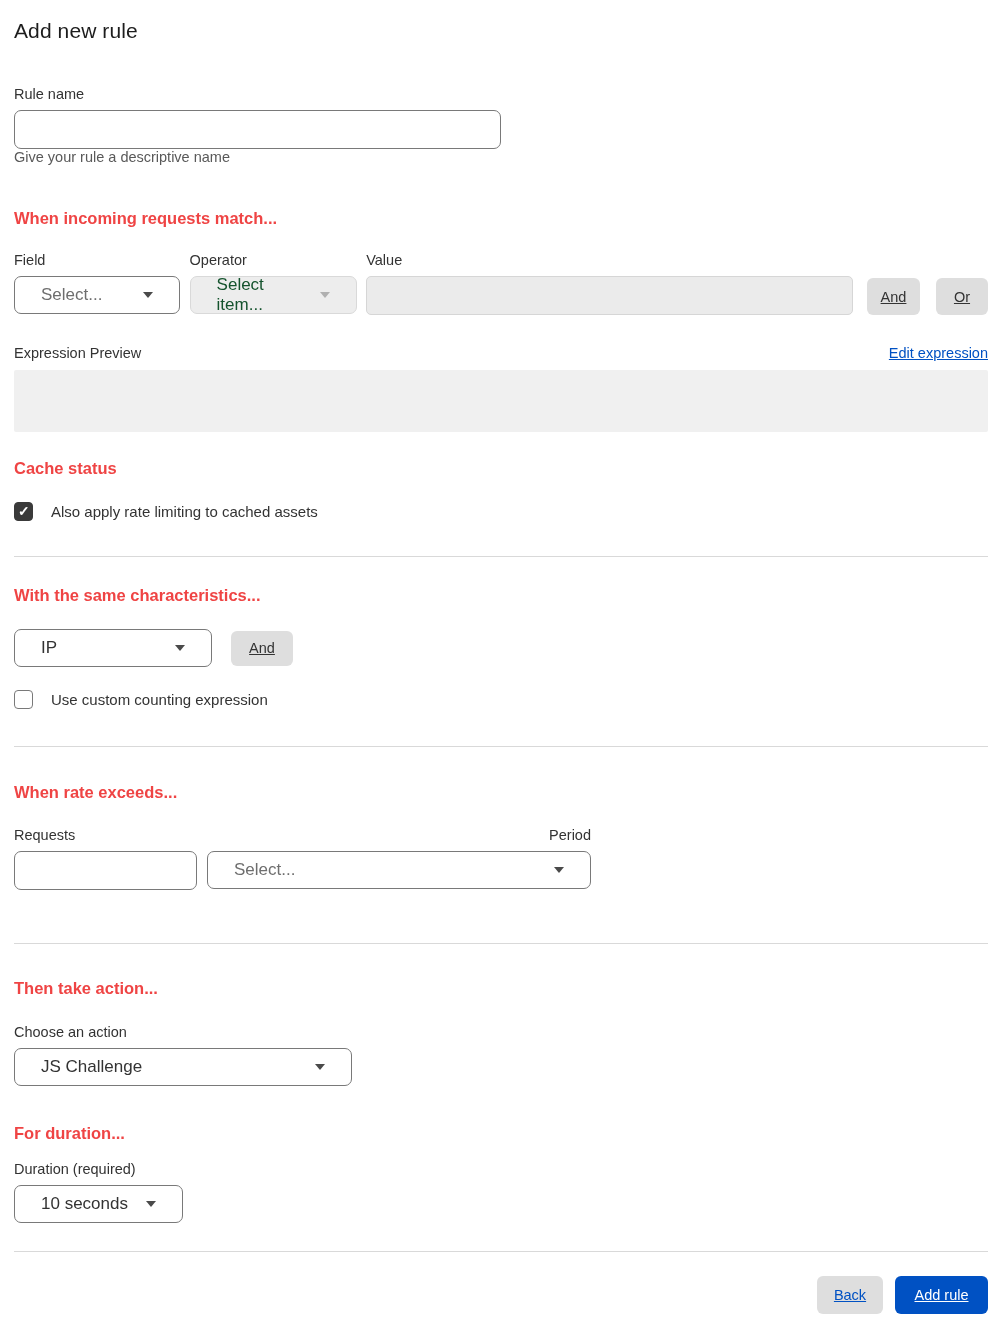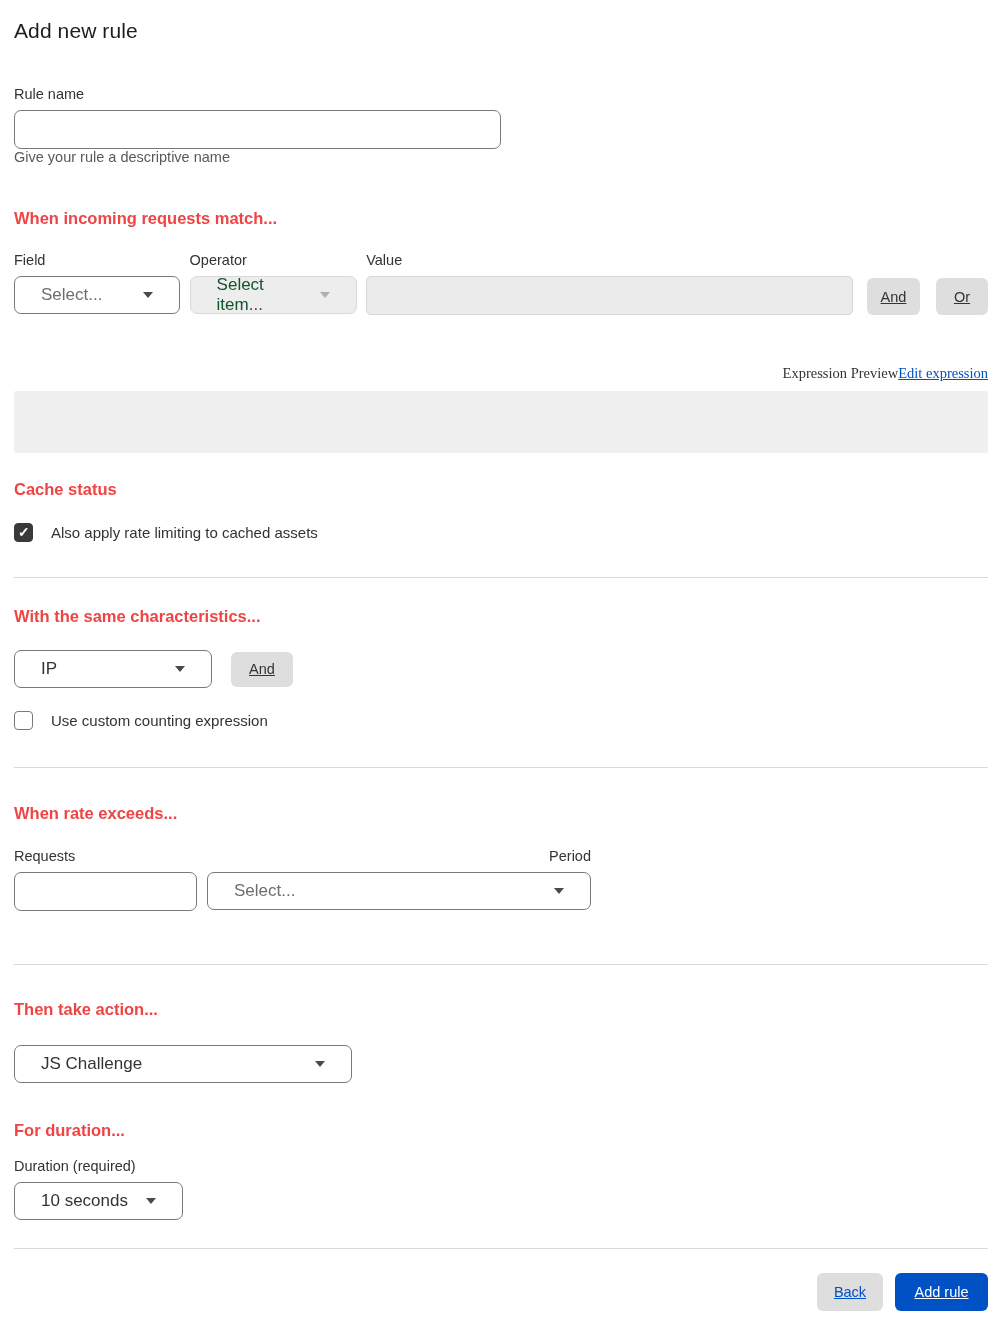--- a/index.html
+++ b/index.html
@@ -172,24 +172,23 @@
   .match-row { display: flex; margin-top: 24px; }
   .col-field { width: 166px; }
   .col-operator { width: 168px; margin-left: 10px; }
   .col-value { width: 488px; margin-left: 9px; }
   .col-conj { display: flex; align-items: flex-end; margin-left: 14px; }
   .btn-and { width: 53px; height: 37px; }
   .btn-or { width: 52px; height: 37px; margin-left: 16px; }
 
   .expr-row {
     display: flex;
-    justify-content: flex-end;
+    justify-content: space-between;
     align-items: baseline;
-    margin-top: 50px;
-    font-family: Liberation Serif, serif;
+    margin-top: 30px;
   }
   .expr-label { font-size: 14.5px; color: #333; }
   .expr-box {
     margin-top: 9px;
     height: 62px;
     background: #f0f0f0;
     border-radius: 2px;
     width: 100%;
   }
 
@@ -320,20 +319,21 @@
         </div>
       </div>
     </div>
   </div>
 
   <hr class="divider divider-3">
 
   <div class="action-section">
     <div class="section-heading">Then take action...</div>
     <div class="action-block">
+      <label class="field-label">Choose an action</label>
       <div class="select action-select">
         <span class="select-value">JS Challenge</span>
         <span class="caret"></span>
       </div>
     </div>
   </div>
 
   <div class="duration-section">
     <div class="section-heading">For duration...</div>
     <div class="duration-block">

